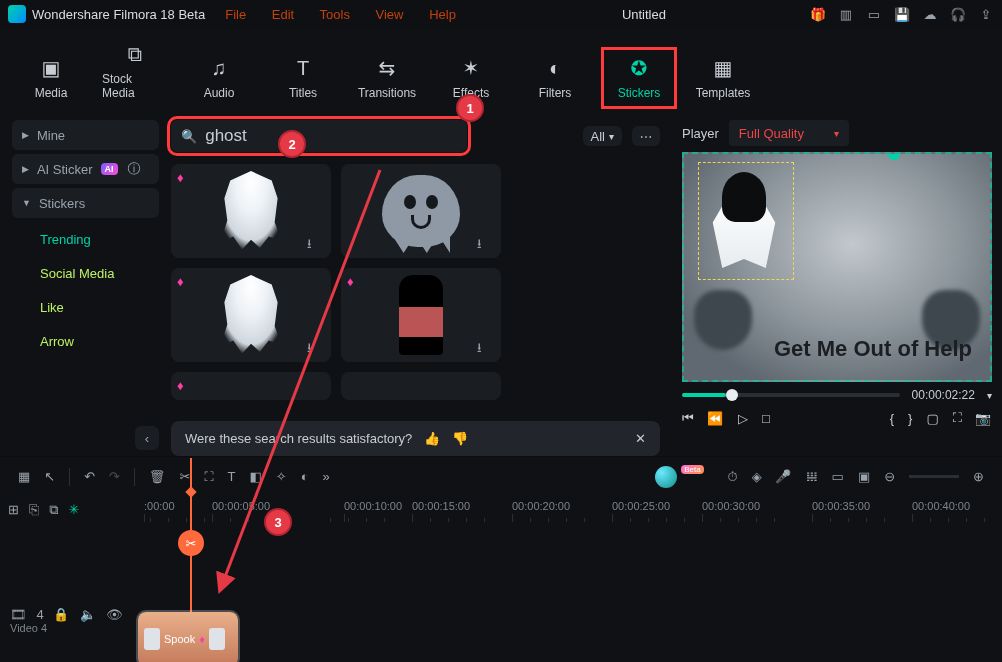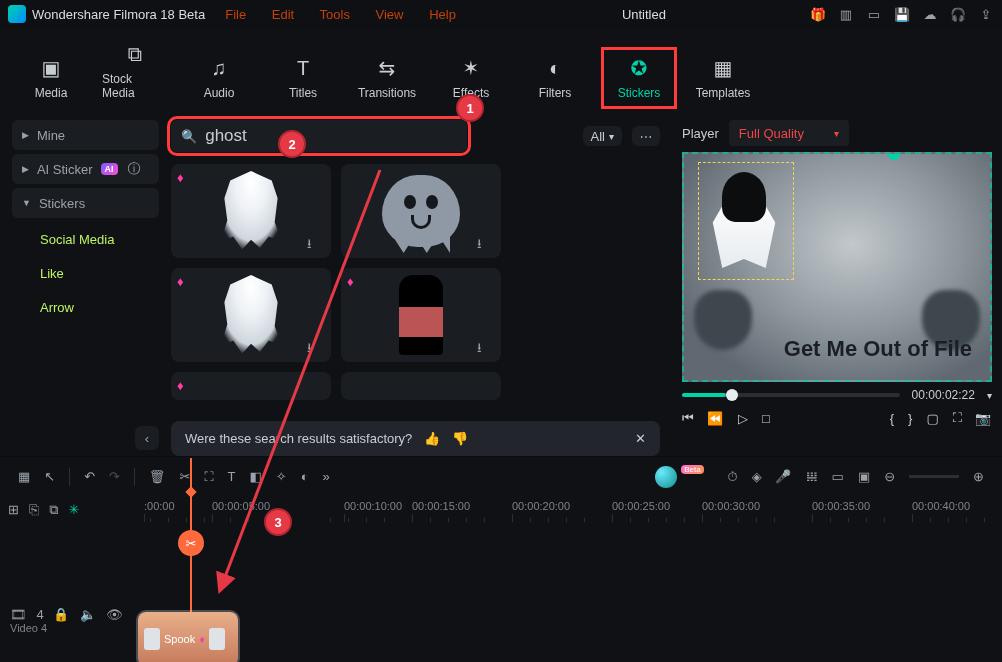--- a/index.html
+++ b/index.html
@@ -319,20 +319,21 @@
       <span class="caret">▶</span>
       <span>AI Sticker</span>
       <span class="ai-badge">AI</span>
       <span style="margin-left:2px;">ⓘ</span>
     </div>
     <div class="side-group bg">
       <span class="caret">▼</span>
       <span>Stickers</span>
     </div>
     <div class="sub-list">
+      <div class="active">Trending</div>
       <div>Social Media</div>
       <div>Like</div>
       <div>Arrow</div>
     </div>
     <div class="collapse-btn">‹</div>
   </div>
 
   <div class="browser">
     <div class="search-row">
       <div class="search-box">
@@ -395,21 +396,21 @@
     </div>
     <div class="canvas">
       <div class="play-marker"></div>
       <div class="hand l"></div>
       <div class="hand r"></div>
       <div class="sel-box"></div>
       <div class="overlay-ghost">
         <div class="robe"></div>
           <div class="hair"></div>
       </div>
-      <div class="caption">Get Me Out of File</div>
+      <div class="caption">Get Me Out of Help</div>
     </div>
     <div class="scrub">
       <div class="track">
         <div class="fill"></div>
         <div class="knob"></div>
       </div>
       <span class="tc">00:00:02:22</span>
       <span style="font-size:10px;">▾</span>
     </div>
     <div class="pv-controls">

